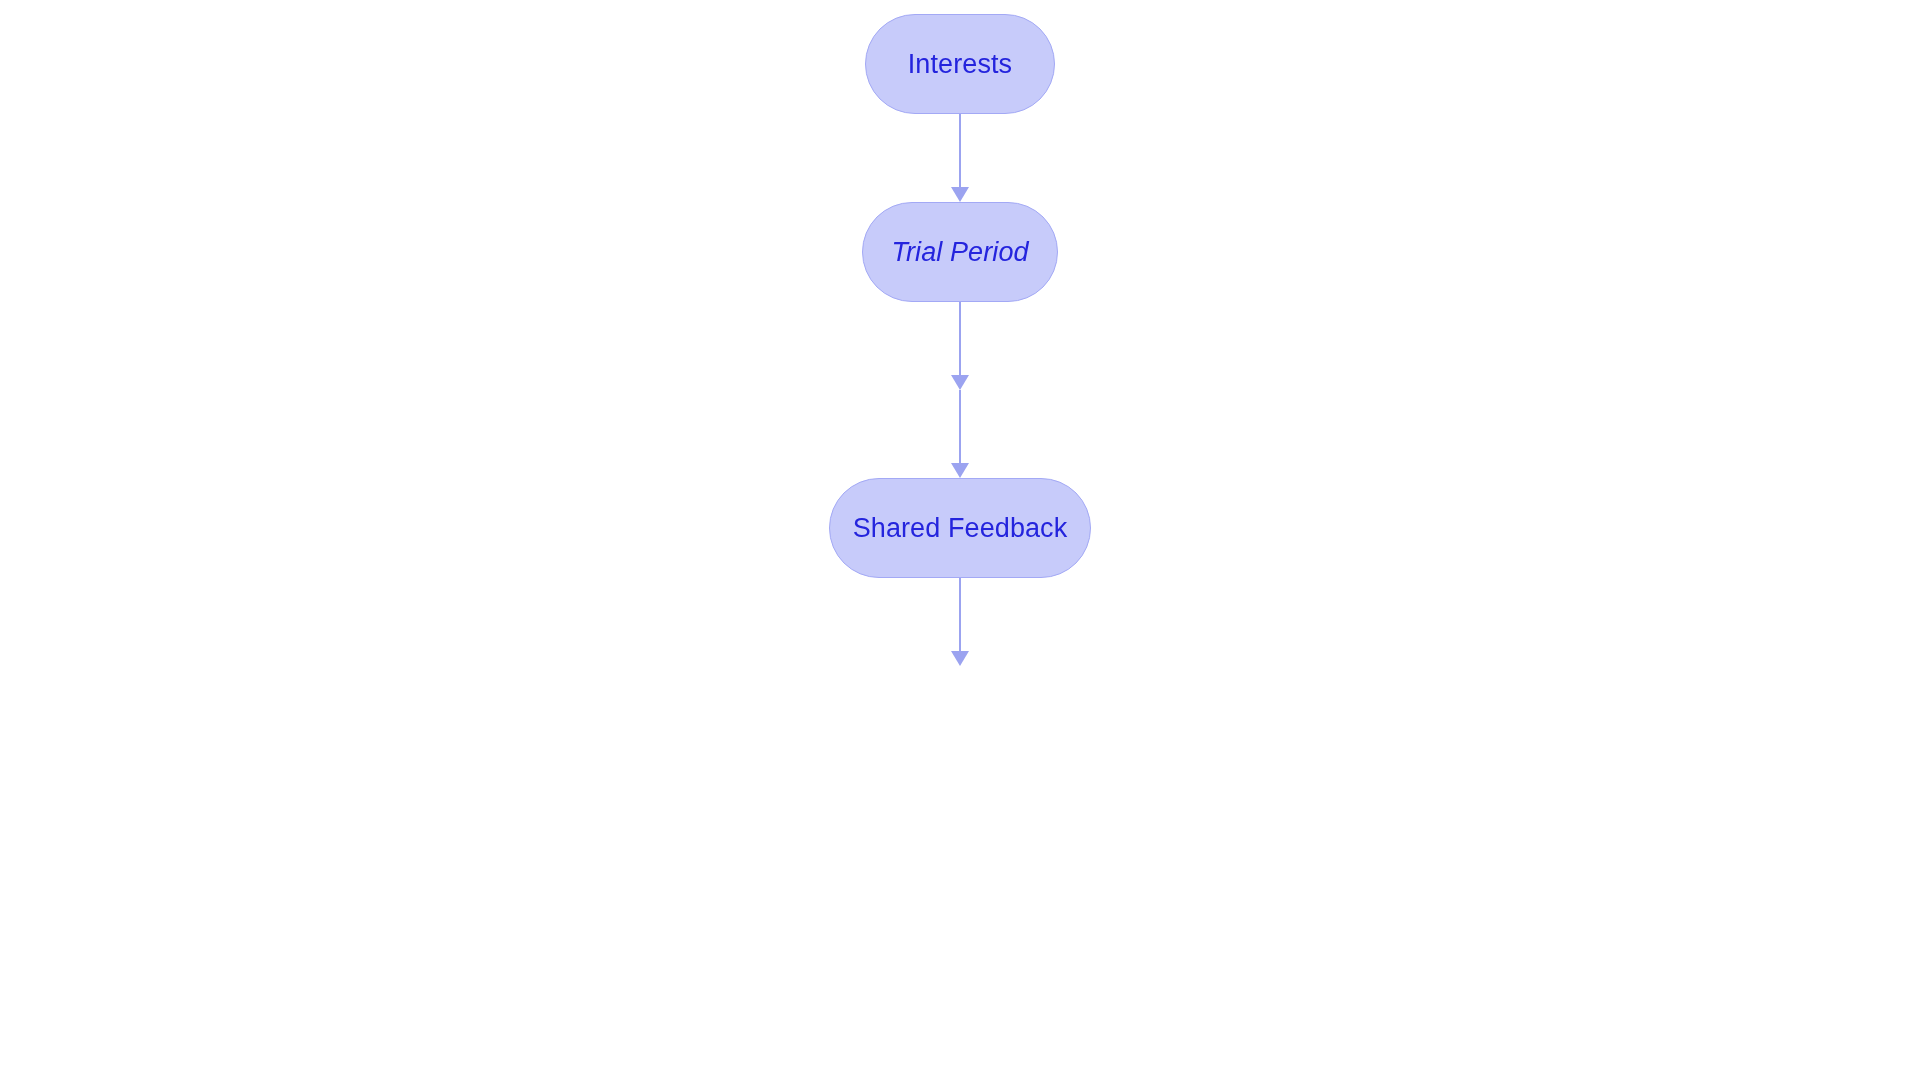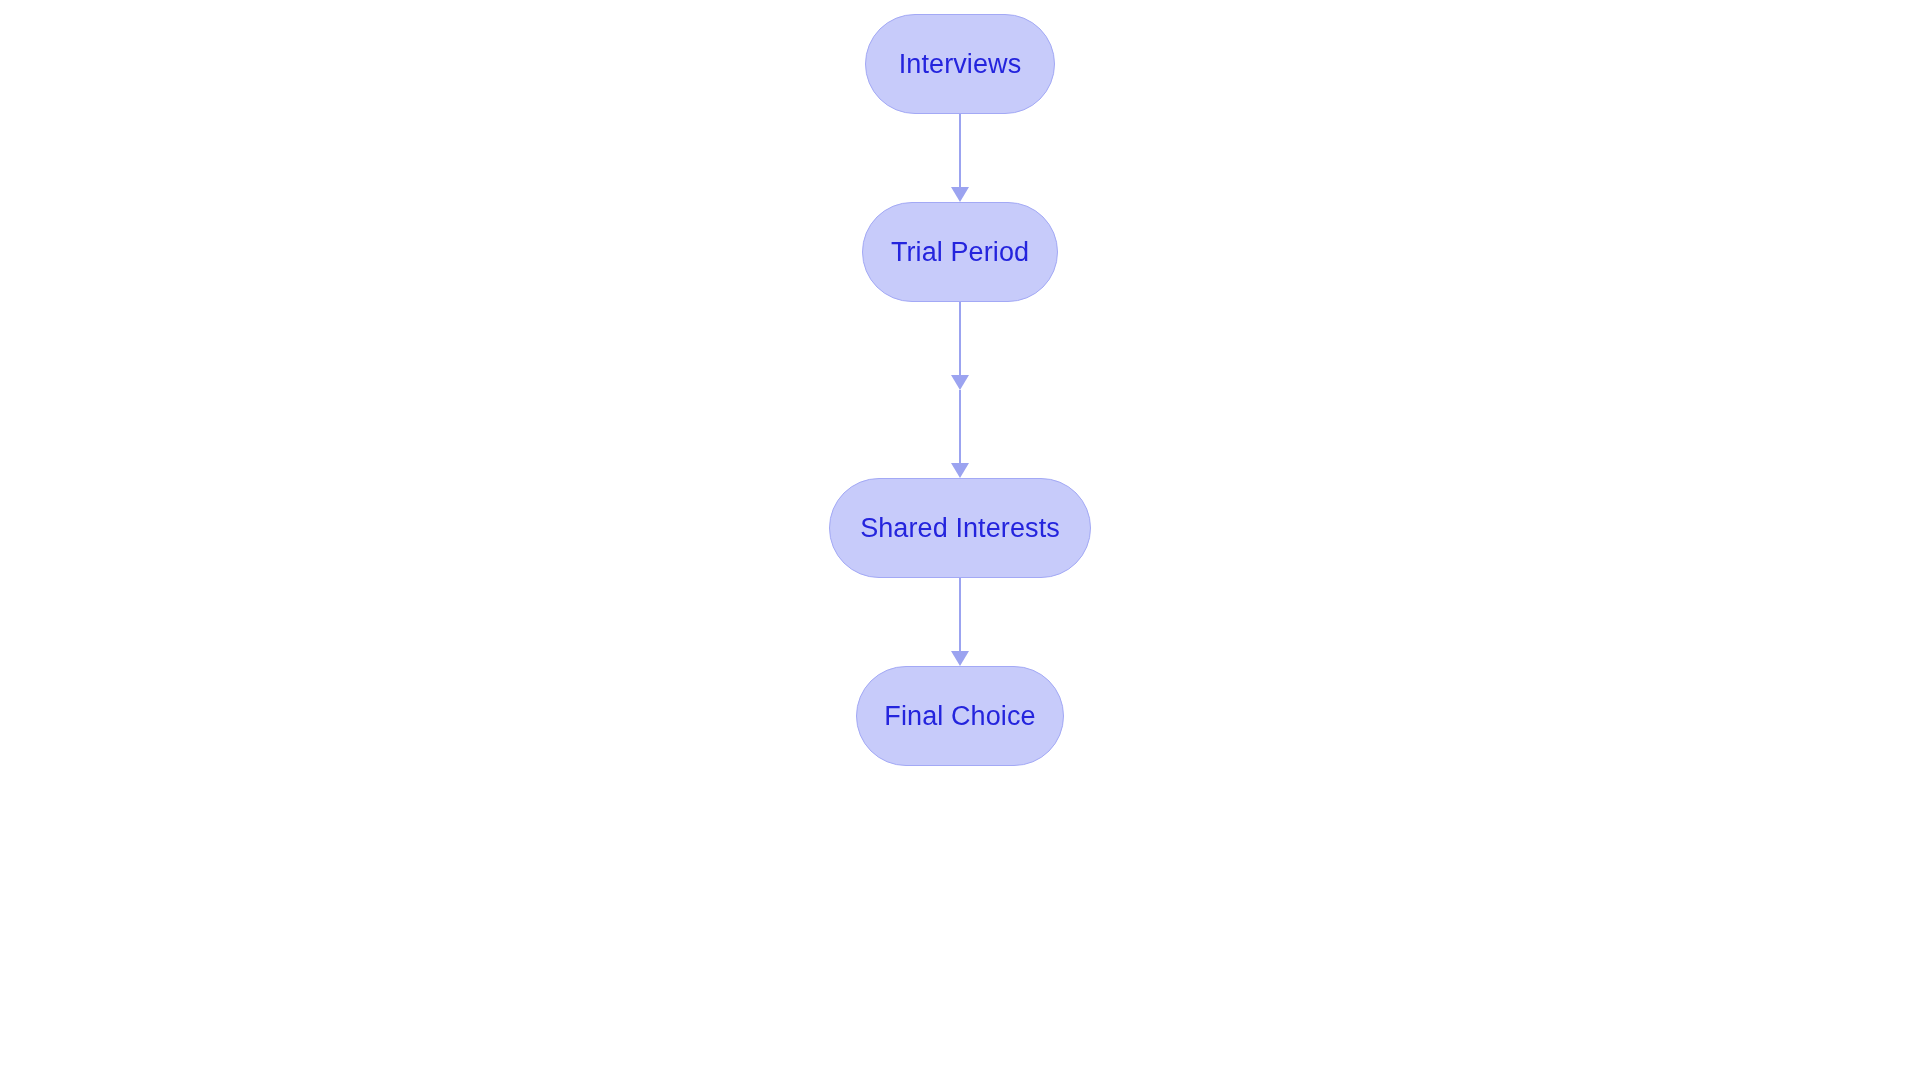--- a/index.html
+++ b/index.html
@@ -52,21 +52,21 @@
   }
 
   .node-label {
     color: #2424dd;
     font-size: 27px;
     line-height: 1;
   }
 
   
   .w-interviews          { width: 190px; }
-  .w-trial-period        { width: 196px; }
+  .w-trial-period        { width: 196px; font-style: italic; }
   .w-feedback-mechanism  { width: 320px; }
   .w-shared-interests    { width: 262px; }
   .w-final-choice        { width: 208px; }
 
   
   .flow-connector {
     position: relative;
     width: 24px;
     display: flex;
     flex-direction: column;
@@ -98,21 +98,21 @@
 </style>
 </head>
 <body>
 
 <div id="flowchart-canvas">
   <div class="flow-column">
 
     <div class="top-spacer"></div>
 
     <div class="flow-node w-interviews">
-      <span class="node-label">Interviews</span>
+      <span class="node-label">Interests</span>
     </div>
 
     <div class="flow-connector gap-1">
       <div class="connector-line"></div>
       <div class="connector-arrowhead"></div>
     </div>
 
     <div class="flow-node w-trial-period">
       <span class="node-label">Trial Period</span>
     </div>
@@ -122,26 +122,23 @@
       <div class="connector-arrowhead"></div>
     </div>
 
 
     <div class="flow-connector gap-3">
       <div class="connector-line"></div>
       <div class="connector-arrowhead"></div>
     </div>
 
     <div class="flow-node w-shared-interests">
-      <span class="node-label">Shared Interests</span>
+      <span class="node-label">Shared Feedback</span>
     </div>
 
     <div class="flow-connector gap-4">
       <div class="connector-line"></div>
       <div class="connector-arrowhead"></div>
     </div>
 
-    <div class="flow-node w-final-choice">
-      <span class="node-label">Final Choice</span>
-    </div>
 
   </div>
 </div>
 
 </body></html>

